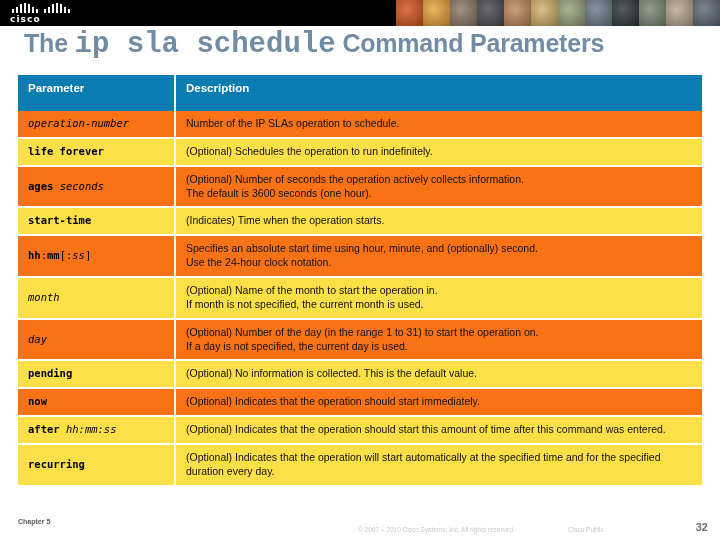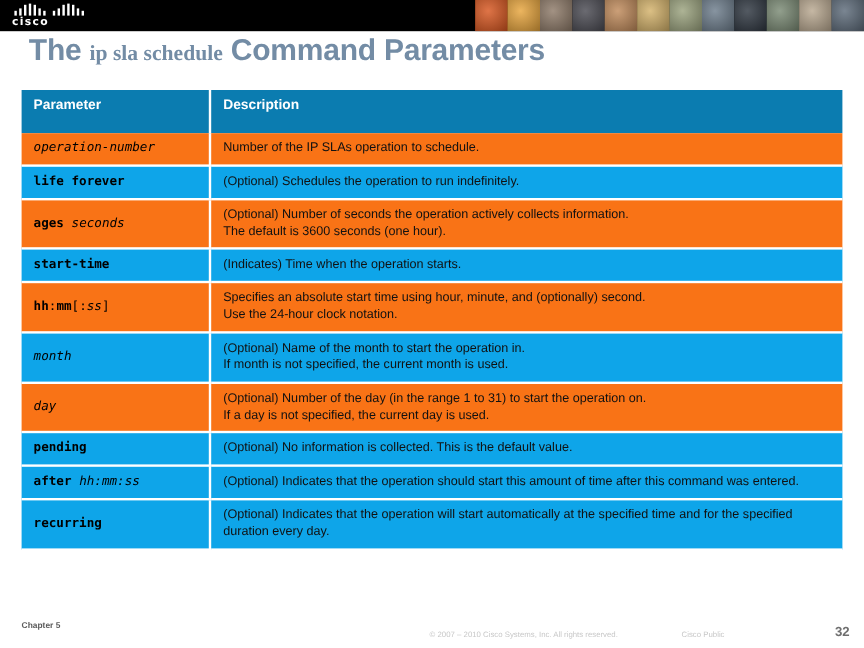--- a/index.html
+++ b/index.html
@@ -48,22 +48,22 @@
   .title {
     position: absolute; left: 24px; top: 28px;
     color: #738ca5;
     font-size: 25px;
     font-weight: bold;
     white-space: nowrap;
     font-family: "Liberation Sans", sans-serif;
     letter-spacing: -0.2px;
   }
   .title .mono {
-    font-family: Liberation Serif, serif;
-    font-size: 18px;
+    font-family: Liberation Mono, monospace;
+    font-size: 29px;
     letter-spacing: 0px;
   }
 
   
   .tbl {
     position: absolute;
     left: 18px; top: 75px;
     width: 684px;
     border-collapse: collapse;
     table-layout: fixed;
@@ -89,21 +89,21 @@
     color: #111111;
     padding: 6px 9px 6px 10px;
     border-right: 2px solid #ffffff;
     border-bottom: 2px solid #ffffff;
     vertical-align: middle;
     line-height: 1.32;
   }
   .tbl td:last-child { border-right: none; }
 
   .tbl tr.odd  td { background: #f97316; }
-  .tbl tr.even td { background: #0ea5e9; }
+  .tbl tr.even td { background: #fde047; }
 
   .tbl td.param {
     font-family: "DejaVu Sans Mono", monospace;
     font-size: 10.5px;
     color: #000000;
   }
   .param b  { font-weight: bold; }
   .param i  { font-style: italic; font-weight: normal; }
 
   
@@ -207,20 +207,24 @@
         <td>(Optional) Name of the month to start the operation in.<br>If month is not specified, the current month is used.</td>
       </tr>
       <tr class="odd">
         <td class="param"><i>day</i></td>
         <td>(Optional) Number of the day (in the range 1 to 31) to start the operation on.<br>If a day is not specified, the current day is used.</td>
       </tr>
       <tr class="even">
         <td class="param"><b>pending</b></td>
         <td>(Optional) No information is collected. This is the default value.</td>
       </tr>
+      <tr class="odd">
+        <td class="param"><b>now</b></td>
+        <td>(Optional) Indicates that the operation should start immediately.</td>
+      </tr>
       <tr class="even">
         <td class="param"><b>after</b> <i>hh:mm:ss</i></td>
         <td>(Optional) Indicates that the operation should start this amount of time after this command was entered.</td>
       </tr>
       <tr class="even">
         <td class="param"><b>recurring</b></td>
         <td>(Optional) Indicates that the operation will start automatically at the specified time and for the specified duration every day.</td>
       </tr>
     </tbody>
 </table>

